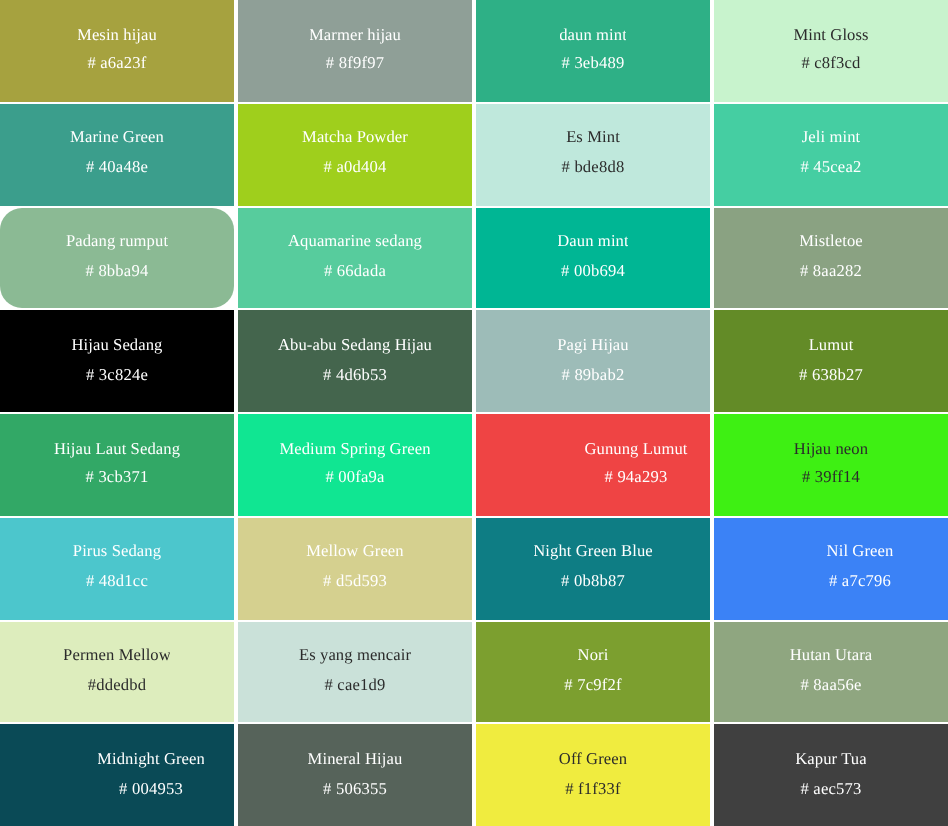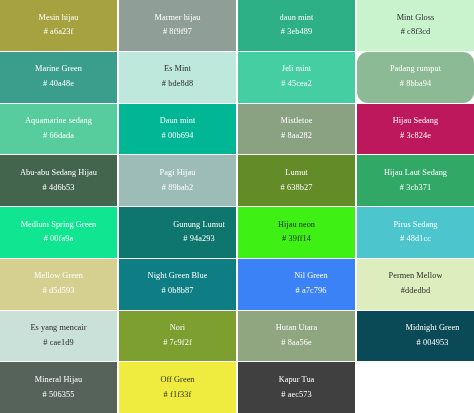--- a/index.html
+++ b/index.html
@@ -77,20 +77,24 @@
       <div class="swatch-hex"># 3eb489</div>
     </div>
     <div class="swatch dark-text" style="background: rgb(200, 243, 205);">
       <div class="swatch-name">Mint Gloss</div>
       <div class="swatch-hex"># c8f3cd</div>
     </div>
     <div class="swatch light-text" style="background: rgb(59, 158, 140);">
       <div class="swatch-name">Marine Green</div>
       <div class="swatch-hex"># 40a48e</div>
     </div>
+    <div class="swatch light-text" style="background: rgb(159, 207, 28);">
+      <div class="swatch-name">Matcha Powder</div>
+      <div class="swatch-hex"># a0d404</div>
+    </div>
     <div class="swatch dark-text" style="background: rgb(191, 232, 220);">
       <div class="swatch-name">Es Mint</div>
       <div class="swatch-hex"># bde8d8</div>
     </div>
     <div class="swatch light-text" style="background: rgb(69, 206, 162);">
       <div class="swatch-name">Jeli mint</div>
       <div class="swatch-hex"># 45cea2</div>
     </div>
     <div class="swatch light-text" style="background: rgb(139, 186, 148); border-radius: 11px;">
       <div class="swatch-name">Padang rumput</div>
@@ -101,21 +105,21 @@
       <div class="swatch-hex"># 66dada</div>
     </div>
     <div class="swatch light-text" style="background: rgb(0, 182, 148);">
       <div class="swatch-name">Daun mint</div>
       <div class="swatch-hex"># 00b694</div>
     </div>
     <div class="swatch light-text" style="background: rgb(138, 162, 130);">
       <div class="swatch-name">Mistletoe</div>
       <div class="swatch-hex"># 8aa282</div>
     </div>
-    <div class="swatch light-text" style="background: #be185d;">
+    <div class="swatch light-text" style="background: #000000;">
       <div class="swatch-name">Hijau Sedang</div>
       <div class="swatch-hex"># 3c824e</div>
     </div>
     <div class="swatch light-text" style="background: rgb(68, 101, 77);">
       <div class="swatch-name">Abu-abu Sedang Hijau</div>
       <div class="swatch-hex"># 4d6b53</div>
     </div>
     <div class="swatch light-text" style="background: rgb(157, 188, 184);">
       <div class="swatch-name">Pagi Hijau</div>
       <div class="swatch-hex"># 89bab2</div>
@@ -125,21 +129,21 @@
       <div class="swatch-hex"># 638b27</div>
     </div>
     <div class="swatch light-text" style="background: rgb(50, 168, 102);">
       <div class="swatch-name">Hijau Laut Sedang</div>
       <div class="swatch-hex"># 3cb371</div>
     </div>
     <div class="swatch light-text" style="background: rgb(16, 230, 146);">
       <div class="swatch-name">Medium Spring Green</div>
       <div class="swatch-hex"># 00fa9a</div>
     </div>
-    <div class="swatch light-text" style="background: #0f766e; padding-left: 44px;">
+    <div class="swatch light-text" style="background: #ef4444; padding-left: 44px;">
       <div class="swatch-name">Gunung Lumut</div>
       <div class="swatch-hex"># 94a293</div>
     </div>
     <div class="swatch dark-text" style="background: rgb(62, 240, 19);">
       <div class="swatch-name">Hijau neon</div>
       <div class="swatch-hex"># 39ff14</div>
     </div>
     <div class="swatch light-text" style="background: rgb(76, 198, 204);">
       <div class="swatch-name">Pirus Sedang</div>
       <div class="swatch-hex"># 48d1cc</div>

